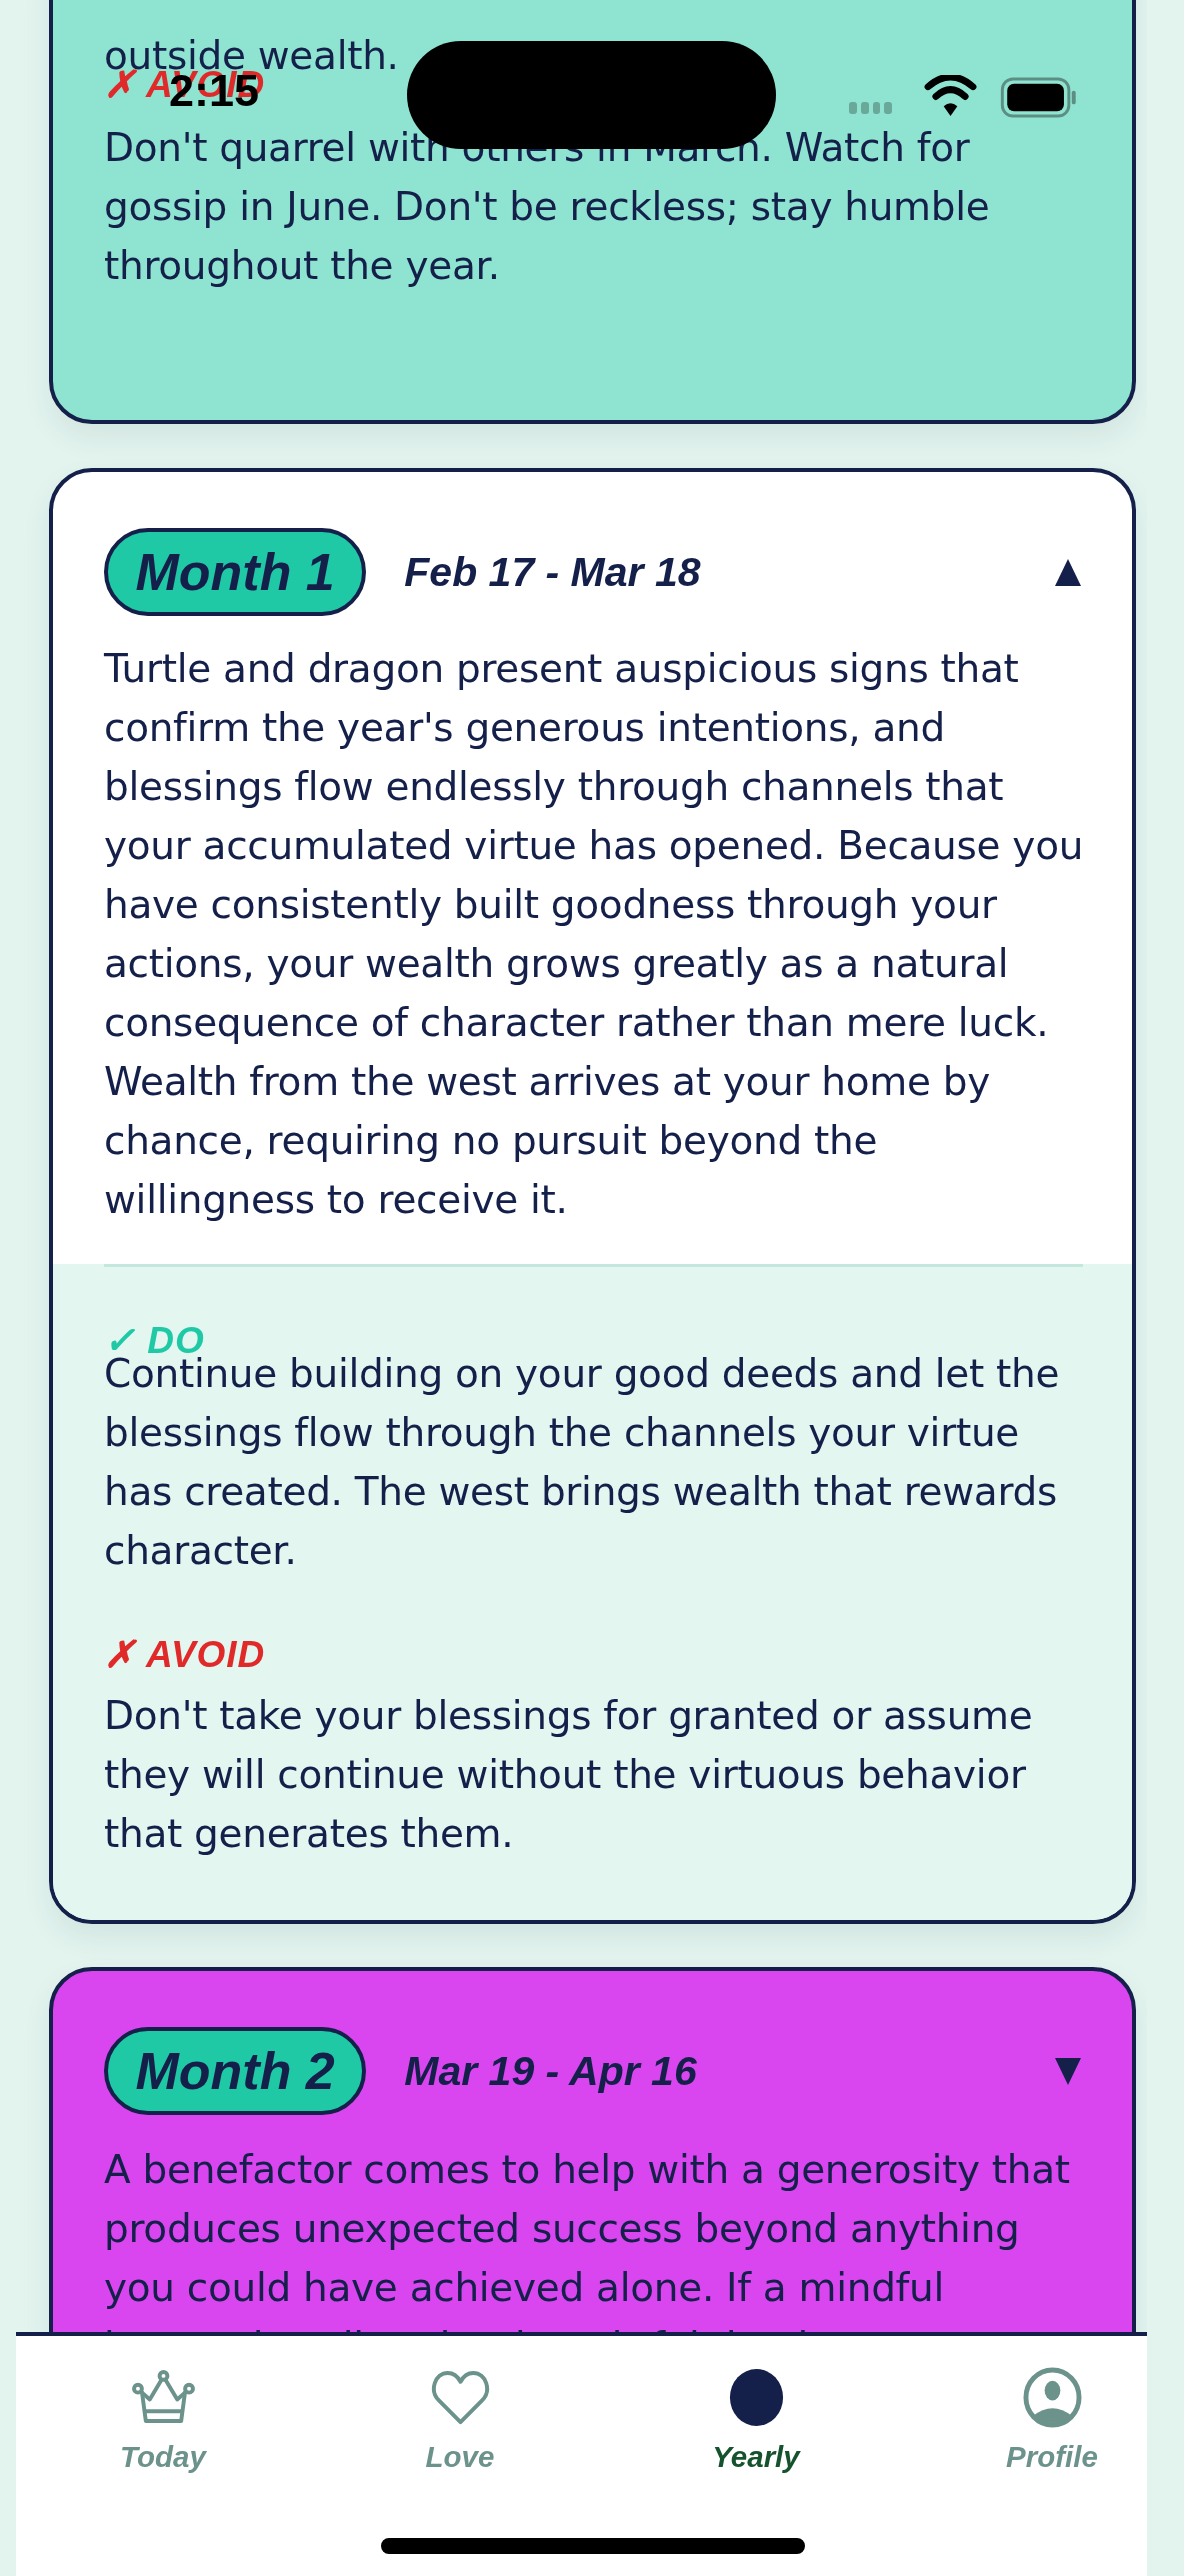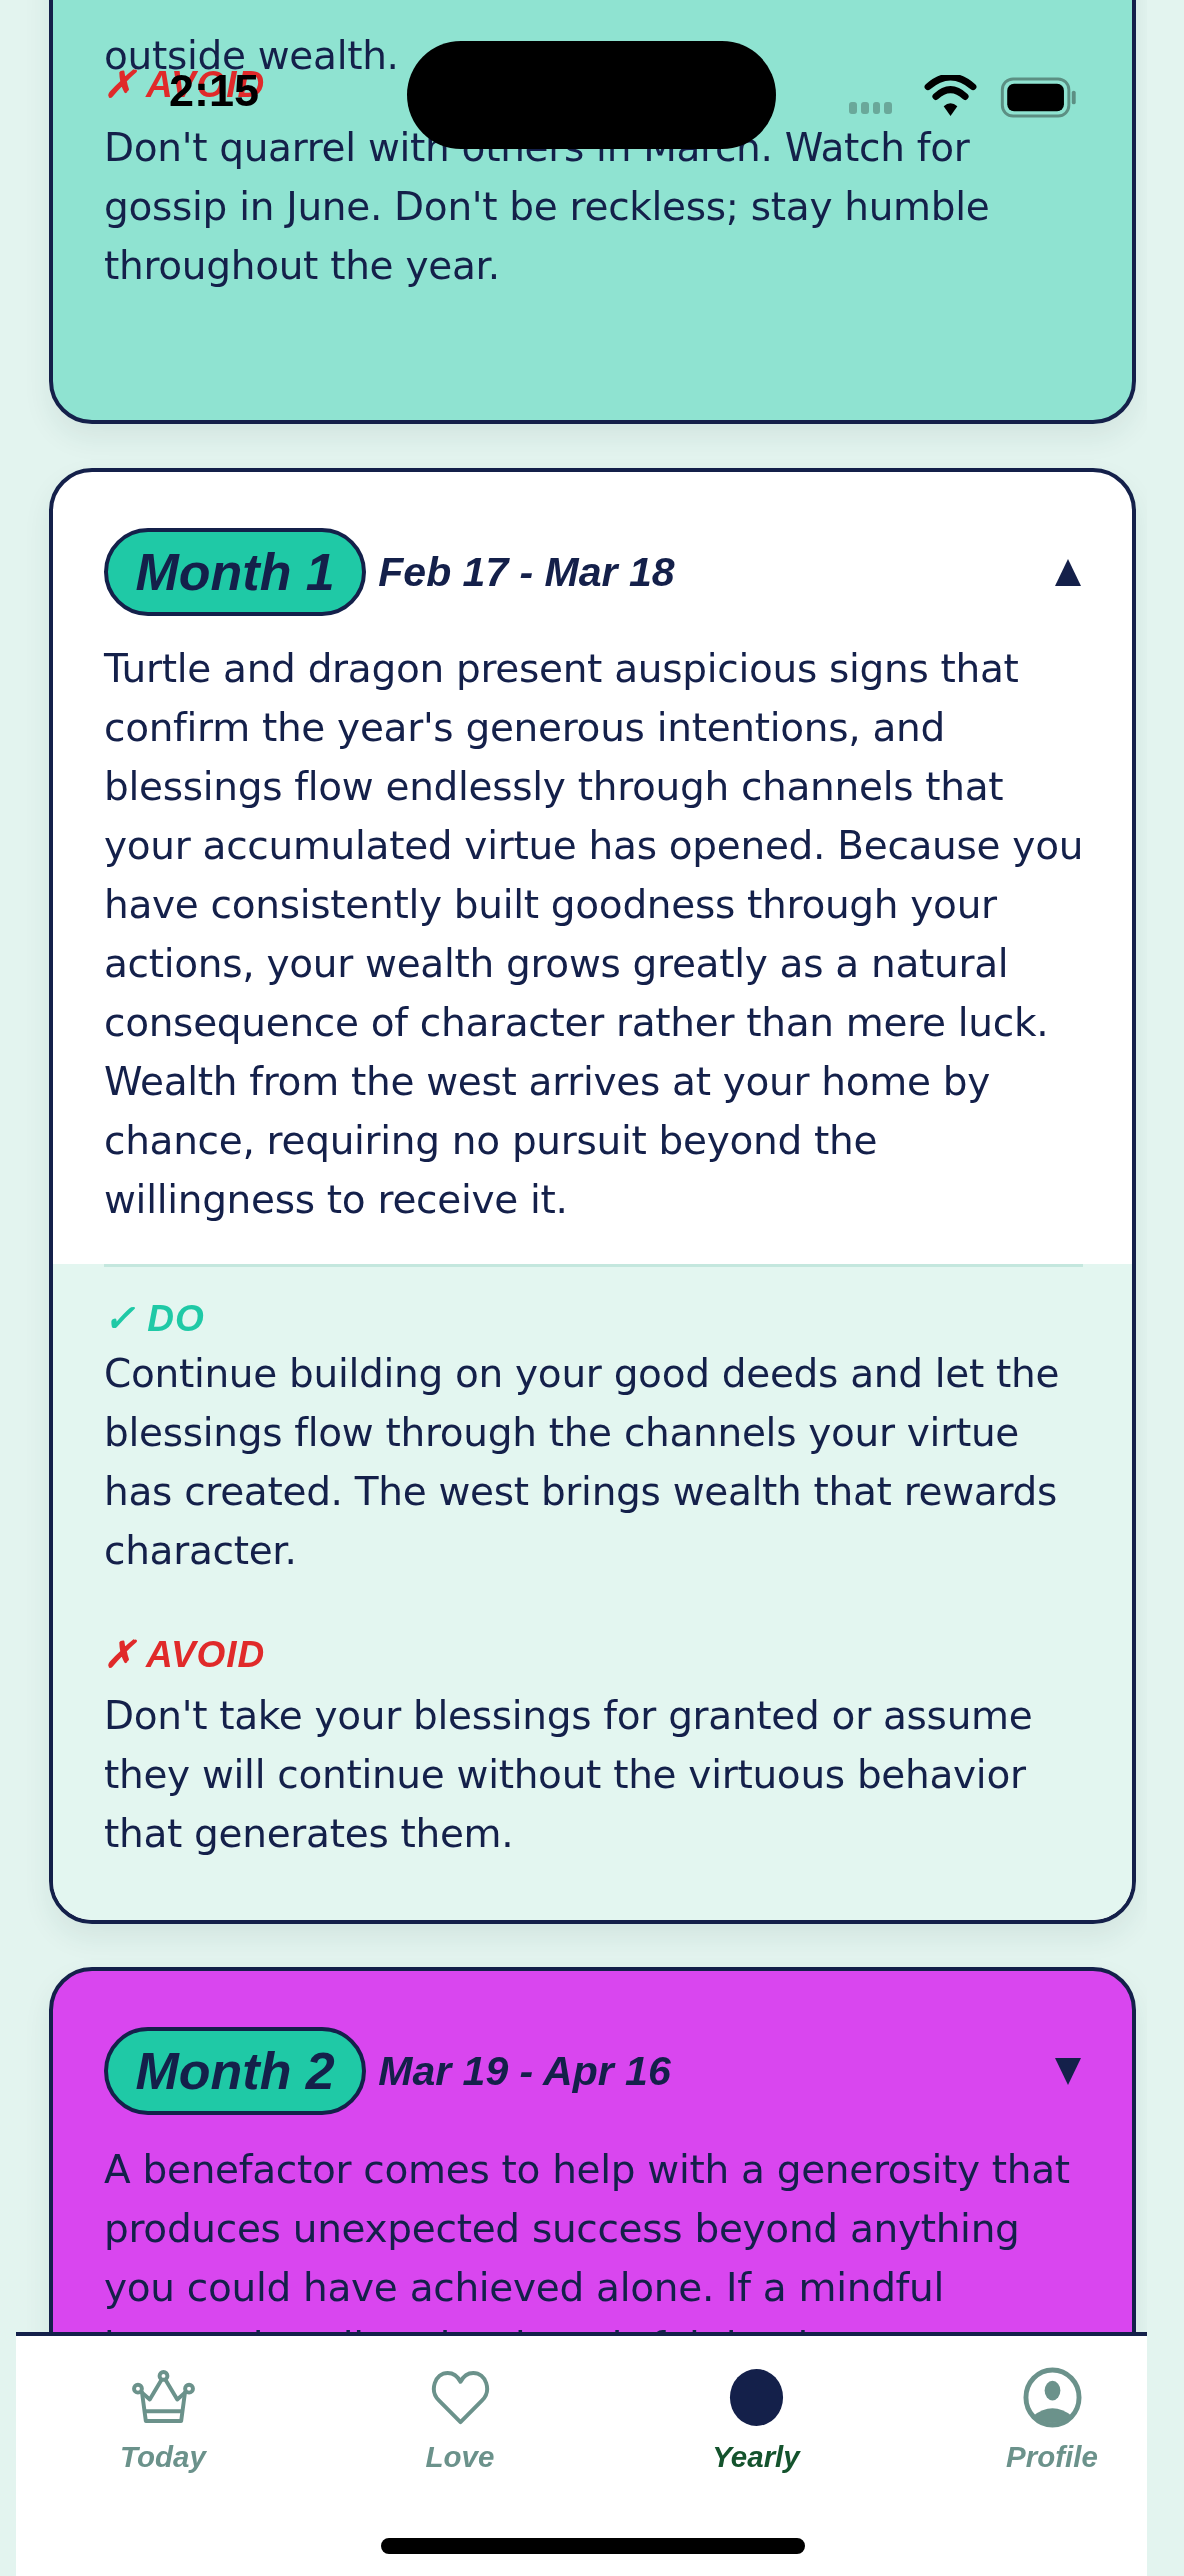--- a/index.html
+++ b/index.html
@@ -59,21 +59,21 @@
     border-radius: 45px;
     height: 88px;
     padding: 0 27.5px;
     display: flex; align-items: center;
     font-family: "Liberation Sans", sans-serif;
     font-weight: bold; font-style: italic;
     font-size: 52px;
     color: #14204a;
   }
   .date {
-    margin-left: 12px;
+    margin-left: 38px;
     font-family: "Liberation Sans", sans-serif;
     font-weight: bold; font-style: italic;
     font-size: 41px;
     color: #14204a;
   }
   .chev {
     margin-left: auto;
     width: 0; height: 0;
     border-left: 13.8px solid transparent;
     border-right: 13.8px solid transparent;
@@ -83,21 +83,21 @@
 
   .m1 .desc { position: absolute; left: 51px; top: 167px; width: 992px; }
   .m1 .advice {
     position: absolute; left: 0; right: 0; top: 792px; bottom: 0;
     background: #e3f6f0;
   }
   .m1 .divider {
     position: absolute; left: 51px; right: 49px; top: 0;
     height: 2.9px; background: #c4e7de;
   }
-  .m1 .do-label { position: absolute; left: 51px; top: 33px; }
+  .m1 .do-label { position: absolute; left: 51px; top: 55px; }
   .m1 .do-text { position: absolute; left: 51px; top: 80px; width: 992px; }
   .m1 .avoid-label { position: absolute; left: 51px; top: 369px; }
   .m1 .avoid-text { position: absolute; left: 51px; top: 422px; width: 992px; }
 
   .m2 .desc { position: absolute; left: 51px; top: 169px; width: 992px; }
 
   
   .status-time {
     position: absolute; left: 169px; top: 65px;
     font-family: "Liberation Sans", sans-serif;

